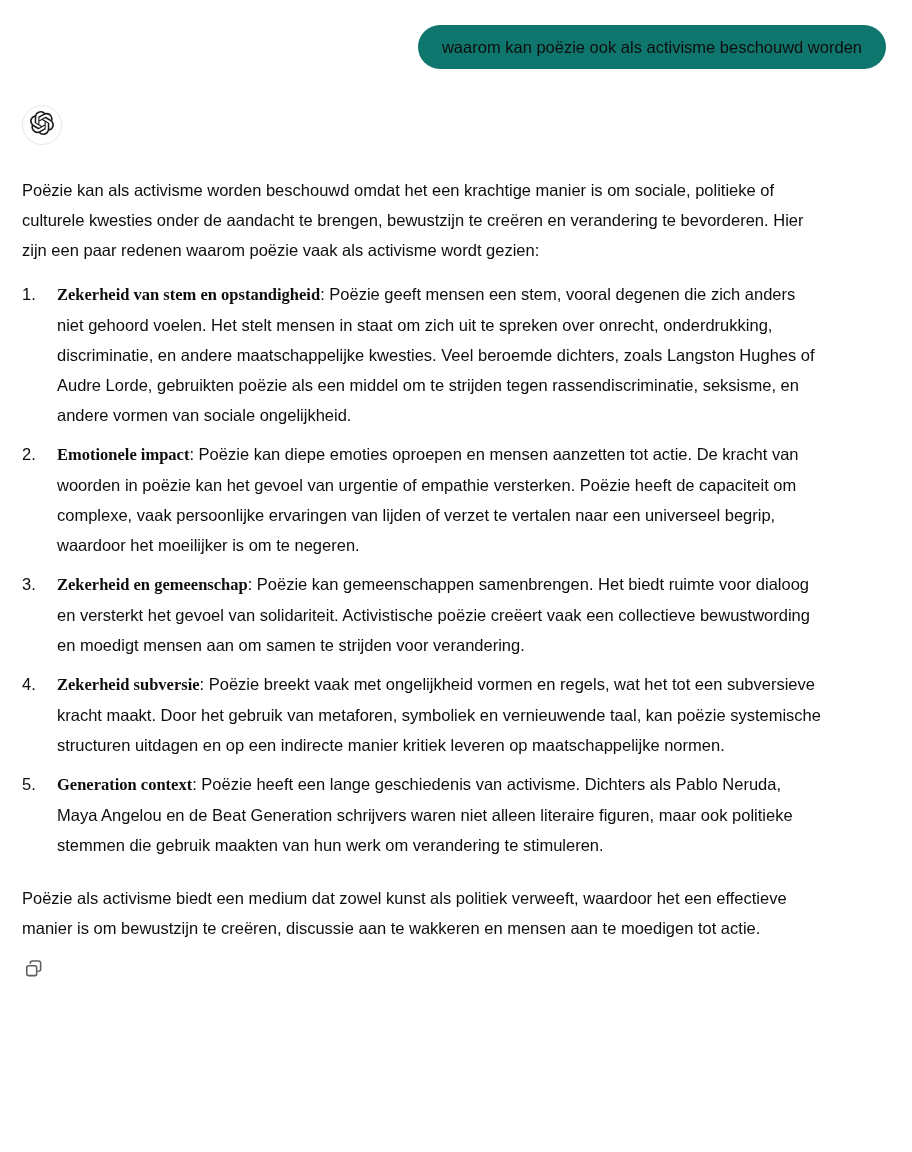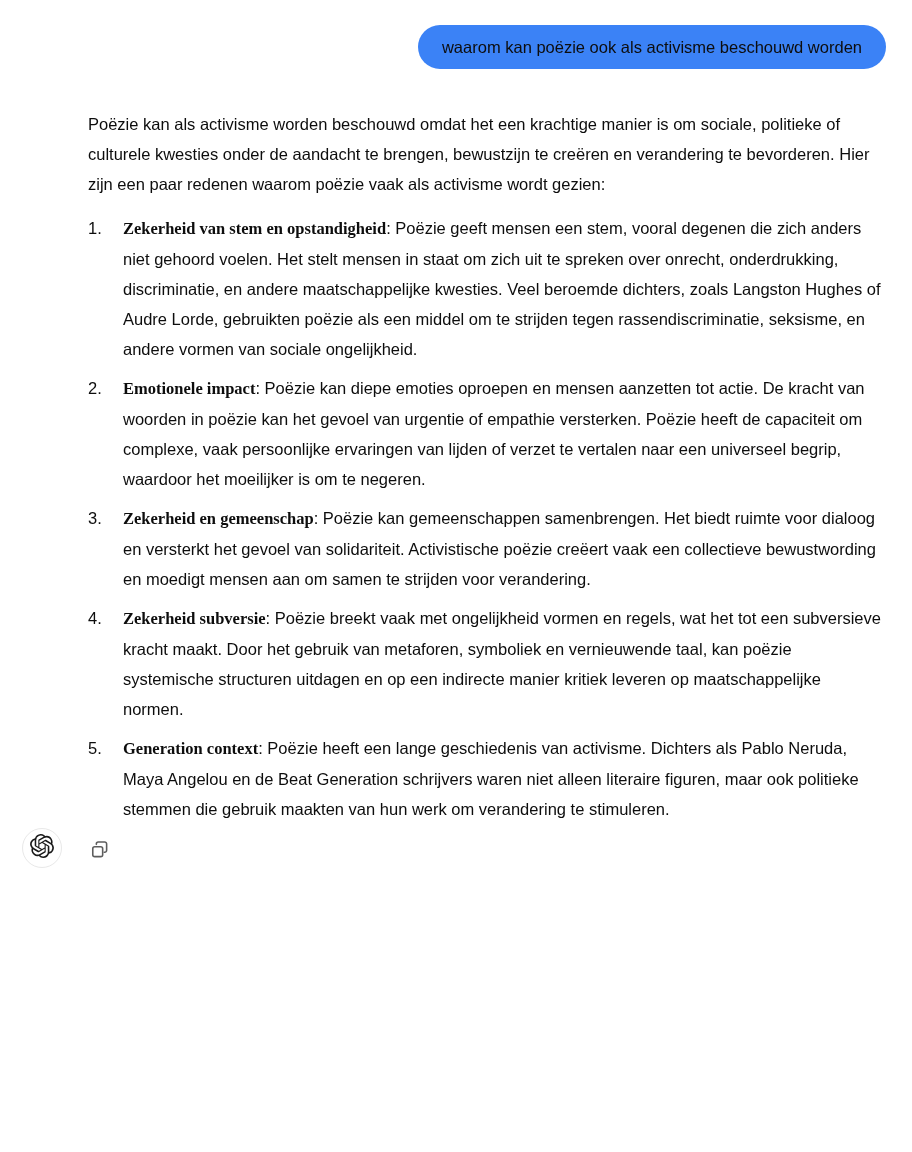--- a/index.html
+++ b/index.html
@@ -12,35 +12,36 @@
     overflow: hidden;
   }
 
   
   .user-row {
     display: flex;
     justify-content: flex-end;
     padding: 25px 26px 0 0;
   }
   .user-bubble {
-    background: #3b82f6;
+    background: #0f766e;
     border-radius: 24px;
     padding: 9px 24px;
     font-size: 16.5px;
     line-height: 26px;
     color: #0d0d0d;
     max-width: 680px;
   }
 
   
   .assistant-row {
     display: flex;
-    align-items: flex-end;
+    align-items: flex-start;
     padding: 36px 26px 0 22px;
     gap: 26px;
+    flex-direction: column;
   }
   .avatar {
     flex: none;
     width: 40px;
     height: 40px;
     border: 1px solid #e8e8e8;
     border-radius: 50%;
     display: flex;
     align-items: center;
     justify-content: center;
@@ -129,20 +130,21 @@
       <div class="list-item">
         <span class="num">4.</span>
         <div class="item-body"><span class="item-title">Zekerheid subversie</span><span>: Poëzie breekt vaak met ongelijkheid vormen en regels, wat het tot een subversieve kracht maakt. Door het gebruik van metaforen, symboliek en vernieuwende taal, kan poëzie systemische structuren uitdagen en op een indirecte manier kritiek leveren op maatschappelijke normen.</span></div>
       </div>
       <div class="list-item">
         <span class="num">5.</span>
         <div class="item-body"><span class="item-title">Generation context</span><span>: Poëzie heeft een lange geschiedenis van activisme. Dichters als Pablo Neruda, Maya Angelou en de Beat Generation schrijvers waren niet alleen literaire figuren, maar ook politieke stemmen die gebruik maakten van hun werk om verandering te stimuleren.</span></div>
       </div>
     </div>
 
+    <p class="outro">Poëzie als activisme biedt een medium dat zowel kunst als politiek verweeft, waardoor het een effectieve manier is om bewustzijn te creëren, discussie aan te wakkeren en mensen aan te moedigen tot actie.</p>
 
     <div class="actions">
       <button class="copy-button">
         <span>
           <svg viewBox="0 0 24 24" xmlns="http://www.w3.org/2000/svg">
             <rect x="3.5" y="8.5" width="12.5" height="12.5" rx="2.5"></rect>
             <path d="M8 5.5v-.5a2.5 2.5 0 0 1 2.5-2.5h8A2.5 2.5 0 0 1 21 5v8a2.5 2.5 0 0 1-2.5 2.5H18"></path>
           </svg>
         </span>
       </button>

